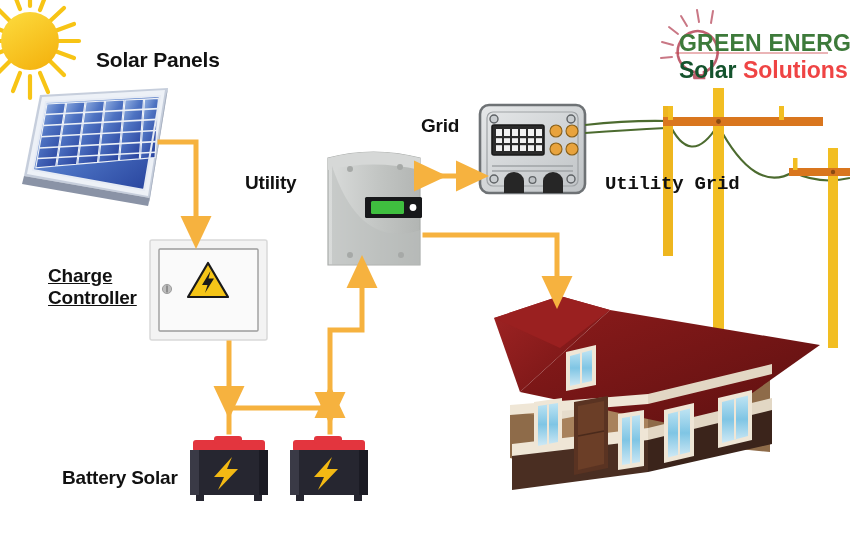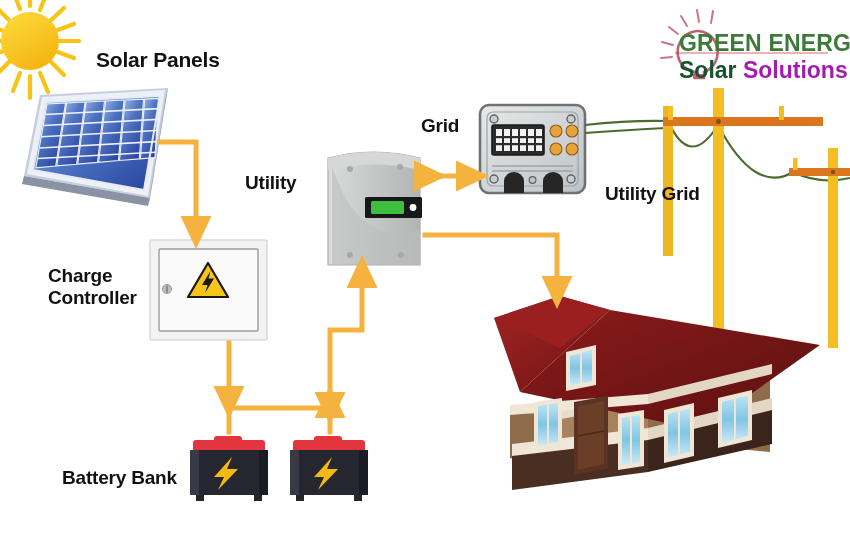--- a/index.html
+++ b/index.html
@@ -314,29 +314,29 @@
         <line x1="661" y1="58" x2="672" y2="57"></line>
         <line x1="713" y1="11" x2="711" y2="23"></line>
       </g>
       <path d="M678,56 a20,21 0 1 1 26,16 l0,6 l-9,0 l0,-6 a20,21 0 0 1 -17,-16 z" fill="none" stroke="#C06070" stroke-width="2.6"></path>
       <path d="M692,74 l12,0 l-1.5,5 l-9,0 z" fill="#C06070"></path>
     </g>
     <line x1="675" y1="53" x2="828" y2="53" stroke="#C8393E" stroke-width="1.1" opacity="0.75"></line>
   </svg>
   <div class="logo-txt" style="left:679px;top:30px;font-size:23px;color:#3D7A3A;letter-spacing:0.2px;">GREEN ENERGY</div>
   <div class="logo-txt" style="left:679px;top:57px;font-size:23px;">
-    <span style="color:#14532d;">Solar</span><span style="color:#a21caf;"> Solutions</span>
+    <span style="color:#14532d;">Solar</span><span style="color:#ef4444;"> Solutions</span>
   </div>
 
   <div class="lbl" style="left:96px;top:48px;font-size:21px;">Solar Panels</div>
 
-  <div class="lbl" style="left:48px;top:265px;font-size:19px;">Charge
+  <div class="lbl" style="left:48px;top:265px;font-size:19px;text-decoration:underline;">Charge
 Controller</div>
 
   <div class="lbl" style="left:245px;top:172px;font-size:19px;">Utility</div>
 
   <div class="lbl" style="left:421px;top:115px;font-size:19px;">Grid</div>
 
-  <div class="lbl" style="left:605px;top:183px;font-size:19px;">Utility Grid</div>
-
-  <div class="lbl" style="left:62px;top:467px;font-size:19px;">Battery Bank</div>
+  <div class="lbl" style="left:605px;top:173px;font-size:19px;font-family:Liberation Mono, monospace;">Utility Grid</div>
+
+  <div class="lbl" style="left:62px;top:467px;font-size:19px;">Battery Solar</div>
 
 </div>
 
 </body></html>

